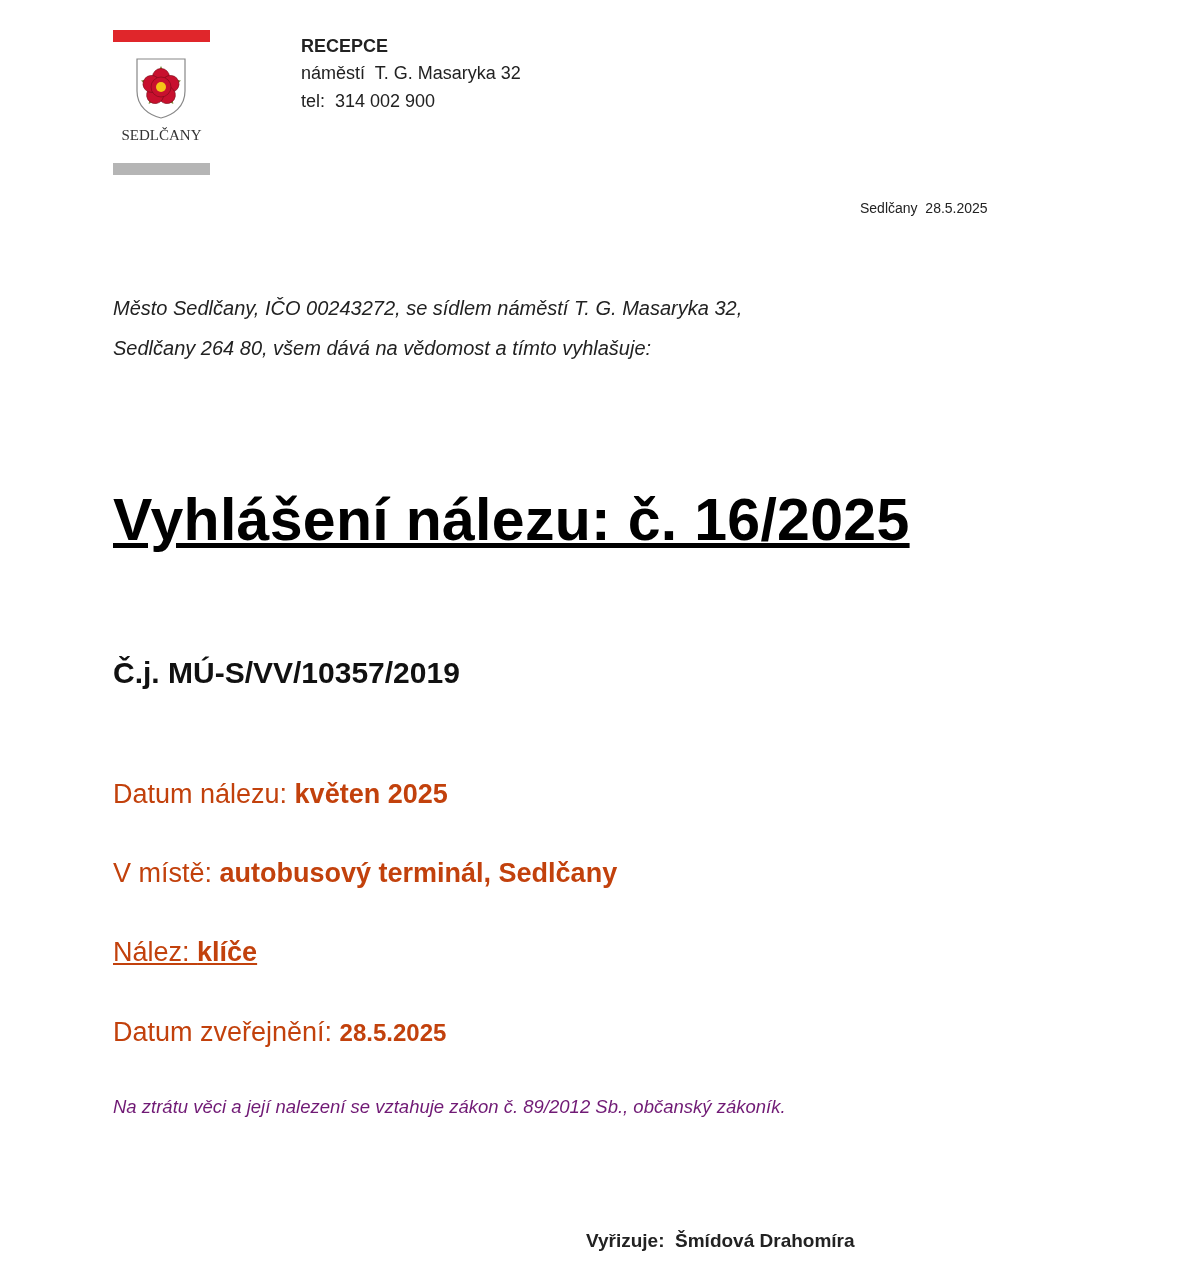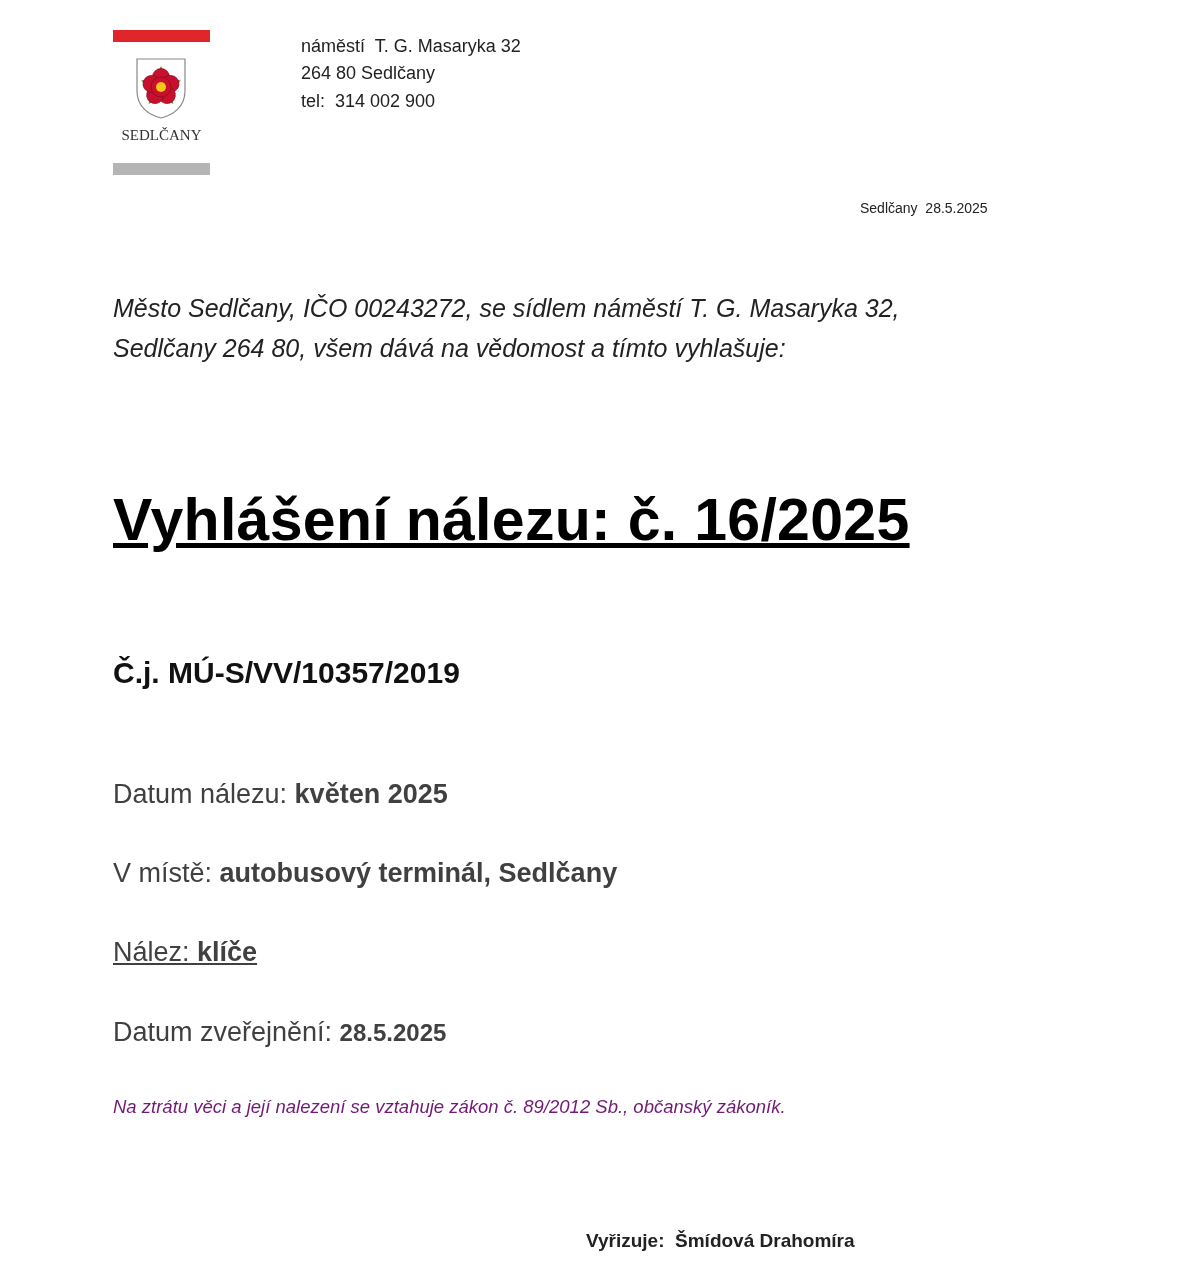--- a/index.html
+++ b/index.html
@@ -9,24 +9,24 @@
     .logo { left: 113px; top: 30px; width: 97px; height: 146px; }
     .logo .bar-red { position: absolute; left: 0; top: 0; width: 97px; height: 12px; background: #e0262b; }
     .logo .bar-gray { position: absolute; left: 0; top: 133px; width: 97px; height: 12px; background: #b5b5b5; }
     .logo .shield { position: absolute; left: 22px; top: 27px; width: 52px; height: 62px; }
     .logo .city { position: absolute; left: 0; top: 97px; width: 97px; text-align: center;
                   font-family: "Liberation Serif", "DejaVu Serif", serif; font-size: 15px; color: #333; letter-spacing: 0px; }
     .header { left: 301px; top: 33px; font-size: 18px; line-height: 27.3px; color: #222; }
     .header .bold { font-weight: bold; }
     .header .pre { white-space: pre; }
     .date { left: 860px; top: 200px; font-size: 14px; white-space: pre; color: #222; }
-    .intro { left: 113px; top: 288px; font-size: 25px; line-height: 40px; font-style: italic; color: #222; width: 1000px; }
+    .intro { left: 113px; top: 288px; font-size: 20px; line-height: 40px; font-style: italic; color: #222; width: 1000px; }
     .title { left: 113px; top: 486px; font-size: 59px; font-weight: bold; color: #000; letter-spacing: 0.3px; text-decoration: underline; }
     .ref { left: 113px; top: 656px; font-size: 30px; font-weight: bold; color: #111; }
-    .field { left: 113px; font-size: 27px; color: #404040; }
+    .field { left: 113px; font-size: 27px; color: #c2410c; }
     .field b { font-weight: bold; }
     .f1 { top: 779px; }
     .f2 { top: 858px; }
     .f3 { top: 937px; text-decoration: underline; }
     .f4 { top: 1017px; }
     .f4 b { font-size: 24px; }
     .note { left: 113px; top: 1096px; font-size: 18.5px; font-style: italic; color: #701a75; }
     .handler { left: 586px; top: 1214px; font-size: 19px; font-weight: bold; color: #222; white-space: pre; margin-top: 16px; }
   </style>
 </head>
@@ -53,22 +53,22 @@
         <circle cx="0" cy="0" r="10"></circle>
       </g>
       <circle cx="0" cy="0" r="5" fill="#f5c518"></circle>
     </g>
   </svg>
   <div class="city">SEDLČANY</div>
   <div class="bar-gray"></div>
 </div>
 
 <div class="abs header">
+  <div class="bold">RECEPCE</div>
   <div class="pre">náměstí  T. G. Masaryka 32</div>
-  <div>264 80 Sedlčany</div>
   <div class="pre">tel:  314 002 900</div>
 </div>
 
 <div class="abs date">Sedlčany  28.5.2025</div>
 
 <div class="abs intro">
   <div>Město Sedlčany, IČO 00243272, se sídlem náměstí T. G. Masaryka 32,</div>
   <div>Sedlčany 264 80, všem dává na vědomost a tímto vyhlašuje:</div>
 </div>
 

